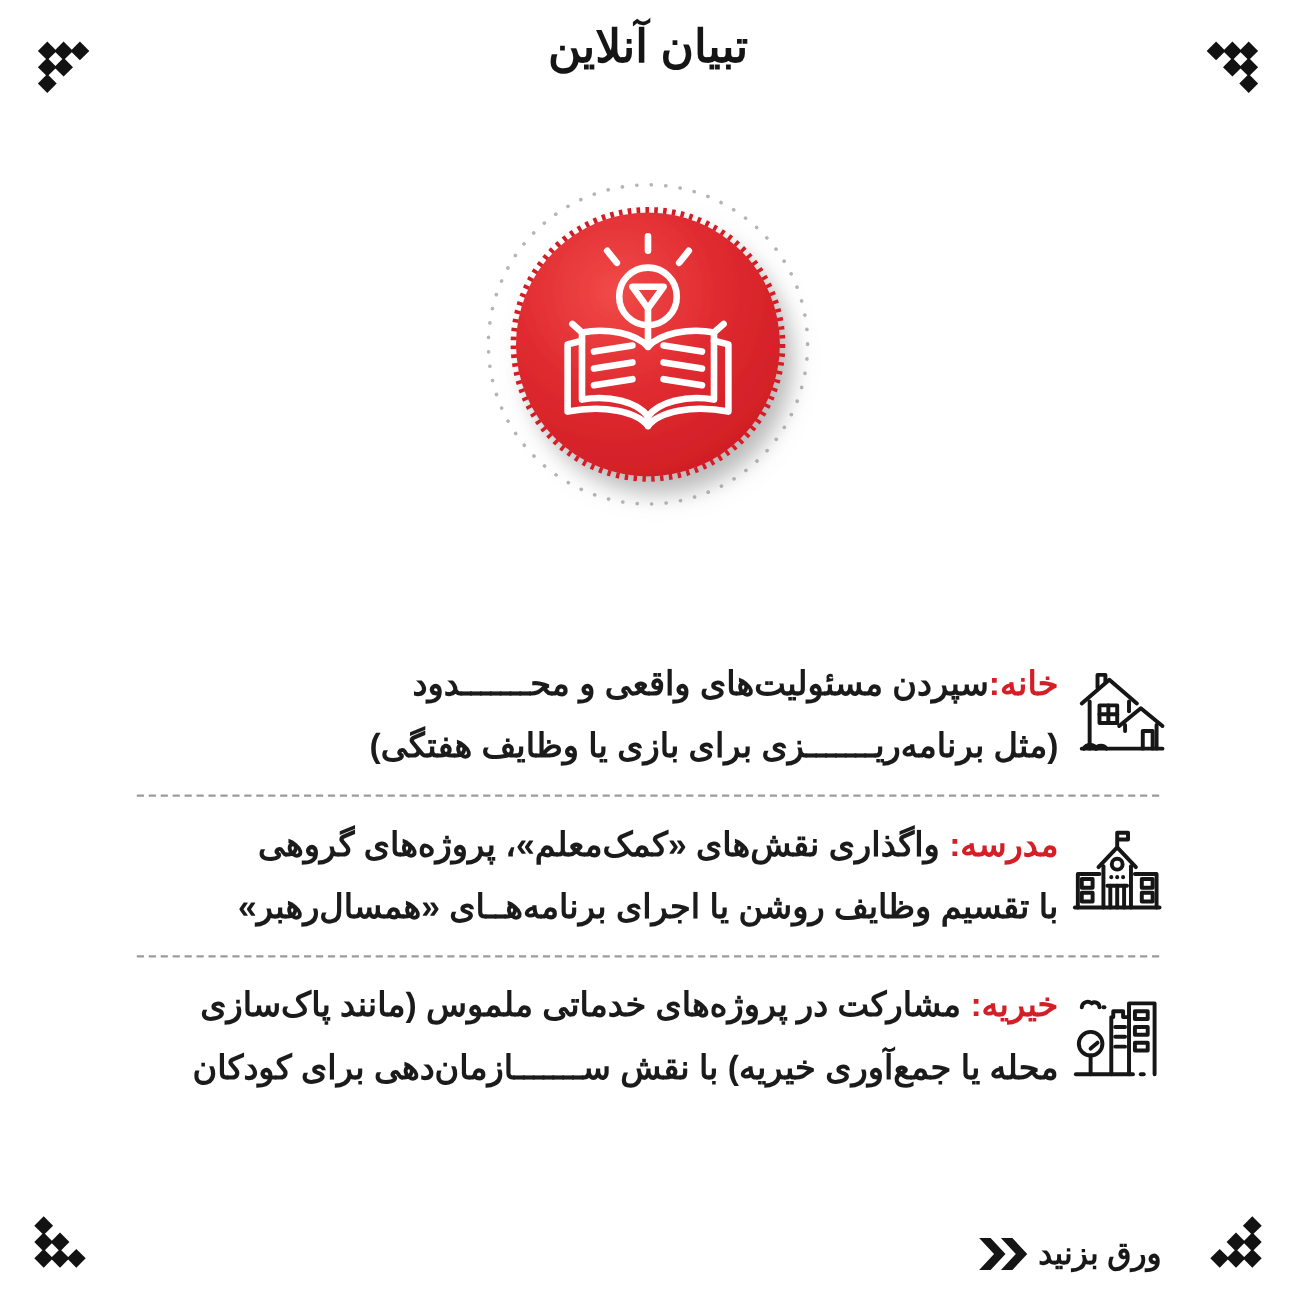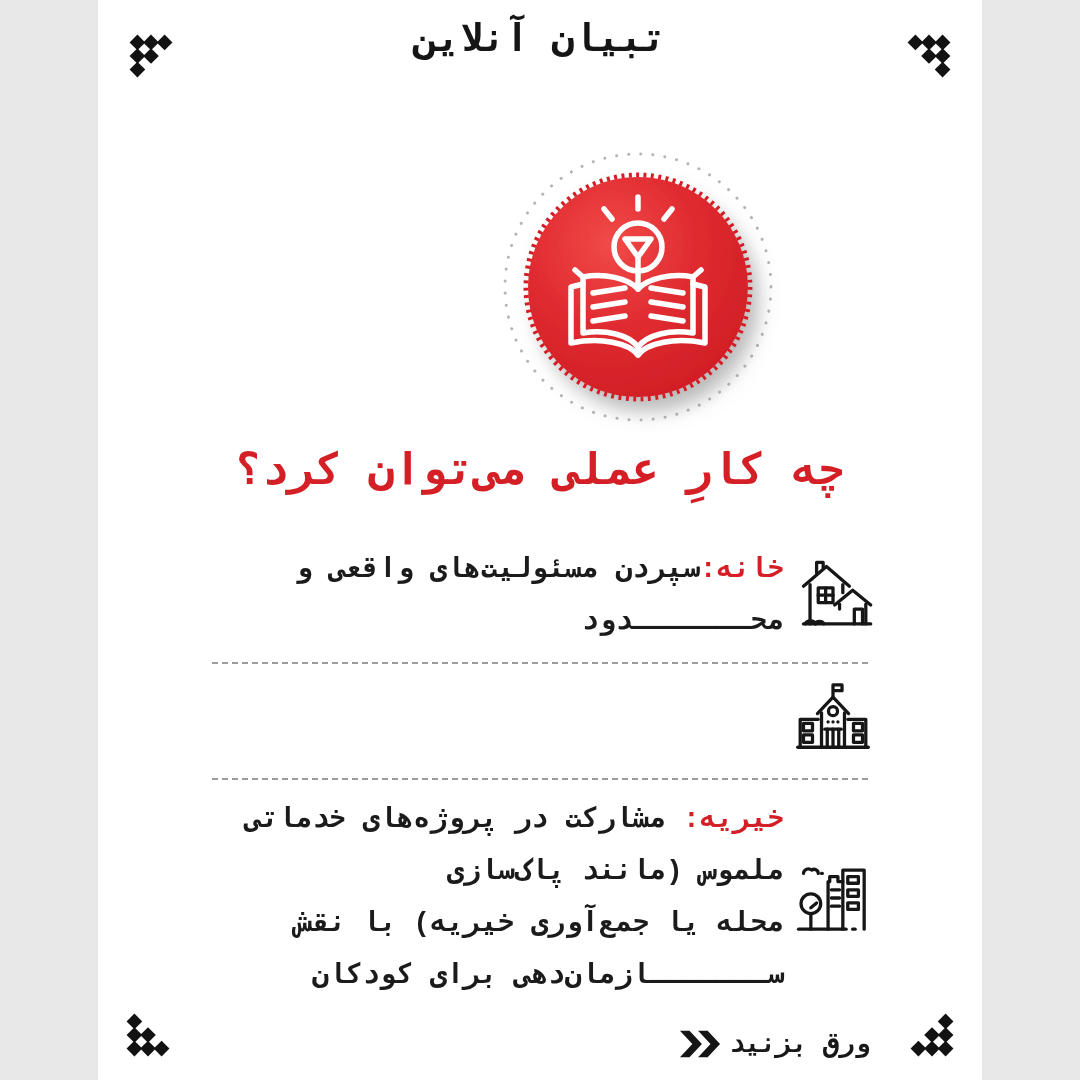--- a/index.html
+++ b/index.html
@@ -1,19 +1,19 @@
 <!DOCTYPE html>
 <html lang="fa"><head>
 <meta charset="utf-8">
 <style>
   html,body{margin:0;padding:0;background:#e8e8e8;}
   .page{
-    position:relative;width:884px;height:1080px;margin:0 auto;
+    position:relative;width:1080px;height:1080px;margin:0 auto;
     background:#ffffff;overflow:hidden;
-    font-family:Liberation Mono, monospace;color:#1b1b1b;
+    font-family:Liberation Sans, sans-serif;color:#1b1b1b;
   }
   
   .corner{position:absolute;width:46px;height:46px;}
   .corner svg{width:100%;height:100%;display:block;}
   .corner.tl{left:30px;top:33px;}
   .corner.tr{right:30px;top:33px;}
   .corner.bl{left:27px;bottom:22px;}
   .corner.br{right:27px;bottom:22px;}
   
   .logo{position:absolute;top:20px;left:0;width:100%;text-align:center;}
@@ -140,27 +140,27 @@
         <path d="M105,156 L137,151"></path>
           <path d="M105,170 L137,165"></path>
           <path d="M105,184 L137,179"></path>
         <path d="M163,151 L195,156"></path>
           <path d="M163,165 L195,170"></path>
           <path d="M163,179 L195,184"></path>
       </g>
     </svg>
   </div>
 
-  <div class="heading">چه کارِ عملی می‌توان کرد؟</div>
 
   <div class="sections">
 
     <div class="section">
       <div class="section-text">
         <span class="lead">خانه:</span><span>سپردن مسئولیت‌های واقعی و محـــــــدود</span><br>
+        <span>(مثل برنامه‌ریـــــــزی برای بازی یا وظایف هفتگی)</span>
       </div>
       <div class="icon-box">
         <svg viewBox="0 0 100 100" fill="none" stroke="#161616" stroke-width="4" stroke-linecap="round" stroke-linejoin="round">
           <path d="M30,22 L30,9 L38,9 L38,16"></path>
           <path d="M14,38 L42,14 L70,38"></path>
           <path d="M22,36 L22,84"></path>
             <path d="M62,36 L62,46"></path>
           <rect x="32" y="40" width="18" height="18"></rect>
           <path d="M41,40 L41,58"></path>
             <path d="M32,49 L50,49"></path>
@@ -171,20 +171,24 @@
           <path d="M14,84 L96,84"></path>
           <path d="M16,84 a7,6 0 0 1 13,0"></path>
             <path d="M28,84 a6,5 0 0 1 11,0"></path>
         </svg>
       </div>
     </div>
 
     <div class="divider"></div>
 
     <div class="section">
+      <div class="section-text">
+        <span class="lead">مدرسه:</span><span> واگذاری نقش‌های «کمک‌معلم»، پروژه‌های گروهی</span><br>
+        <span>با تقسیم وظایف روشن یا اجرای برنامه‌هــای «همسال‌رهبر»</span>
+      </div>
       <div class="icon-box">
         <svg viewBox="0 0 100 100" fill="none" stroke="#161616" stroke-width="4" stroke-linecap="round" stroke-linejoin="round">
           <path d="M50,20 L50,6 L61,6 L61,13 L50,13"></path>
           <path d="M31,41 L50,21 L69,41"></path>
           <path d="M36,40 L36,82"></path>
             <path d="M64,40 L64,82"></path>
           <circle cx="50" cy="38" r="5.5"></circle>
           <path d="M44,51 L44,51.2"></path>
             <path d="M50,51 L50,51.2"></path>
             <path d="M56,51 L56,51.2"></path>

